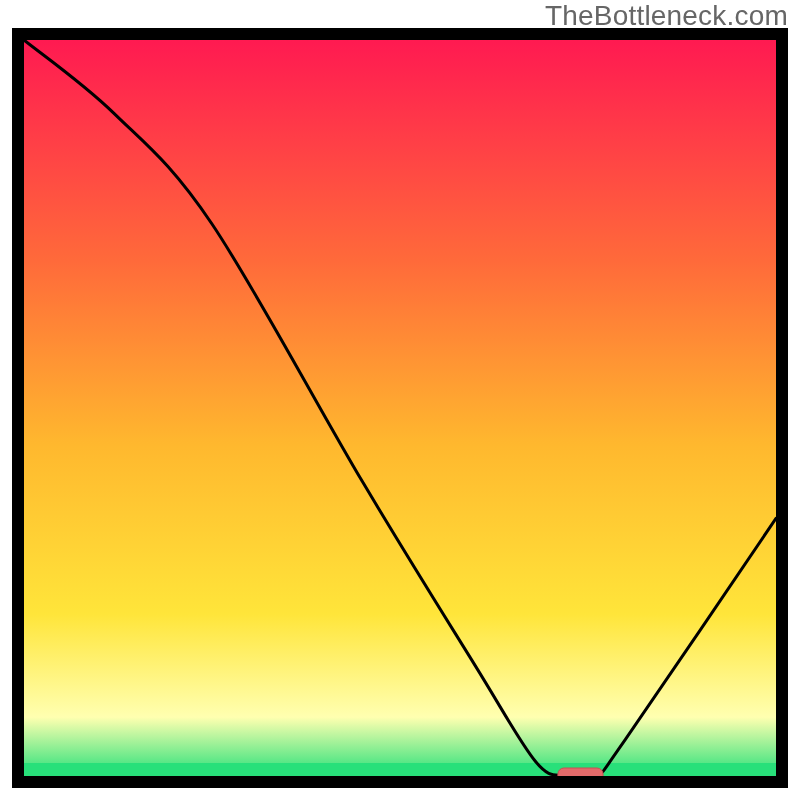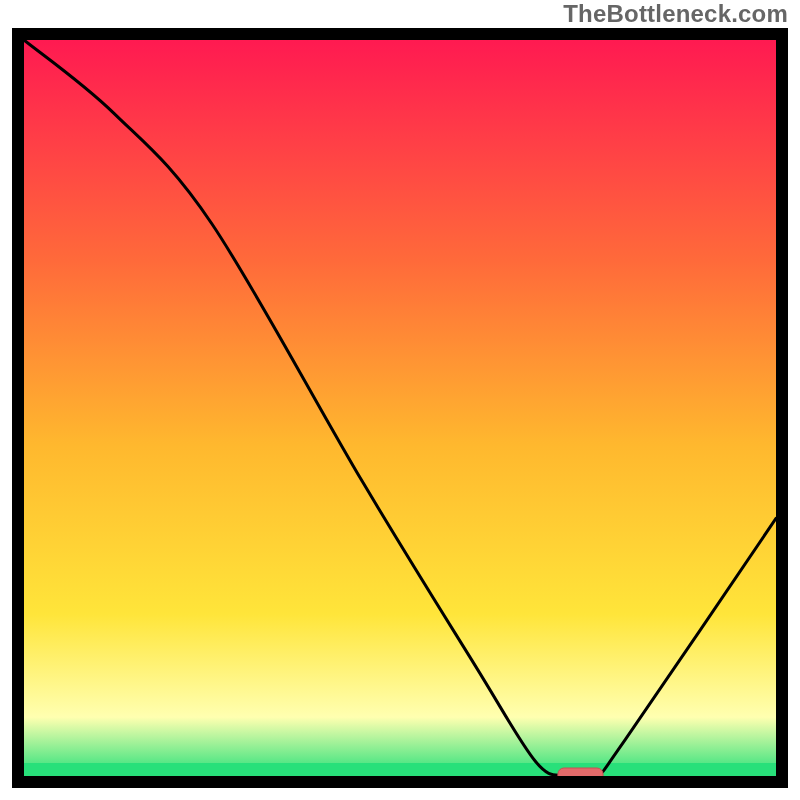--- a/index.html
+++ b/index.html
@@ -13,22 +13,22 @@
   .outer {
     position: relative;
     width: 800px;
     height: 800px;
     box-sizing: border-box;
   }
   .watermark {
     position: absolute;
     top: 0px;
     right: 12px;
-    font-size: 24px;
-    font-weight: bold;
+    font-size: 28px;
+    font-weight: normal;
     color: #666666;
     letter-spacing: 0.2px;
     z-index: 10;
   }
   .frame {
     position: absolute;
     left: 12px;
     top: 28px;
     width: 776px;
     height: 760px;

